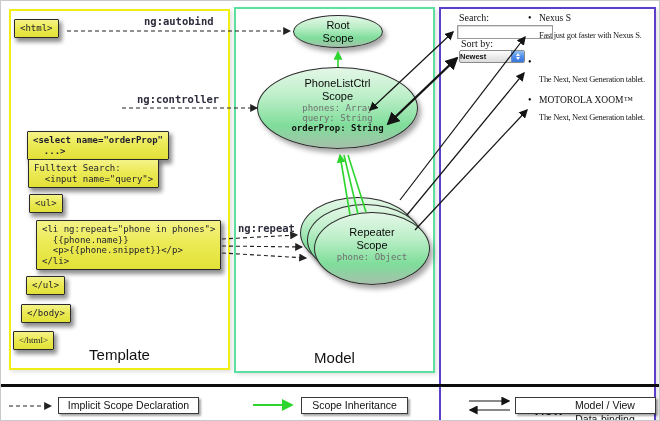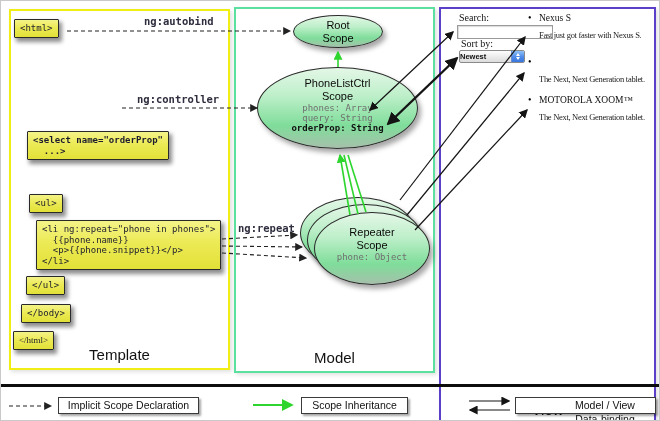--- a/index.html
+++ b/index.html
@@ -148,20 +148,22 @@
 
     <line class="ln-dash" x1="8" y1="405" x2="50" y2="405" marker-end="url(#mk-dash)"></line>
     <line class="ln-green-thick" x1="252" y1="404" x2="291" y2="404" marker-end="url(#mk-green-big)"></line>
     <line class="ln-black" x1="468" y1="400" x2="508" y2="400" marker-end="url(#mk-black)"></line>
     <line class="ln-black" x1="509" y1="409" x2="469" y2="409" marker-end="url(#mk-black)"></line>
   </svg>
 
   <div class="code-box" style="left:13px;top:18px;">&lt;html&gt;</div>
   <div class="code-box bold" style="left:26px;top:130px;">&lt;select name="orderProp"
   ...&gt;</div>
+  <div class="code-box" style="left:27px;top:158px;">Fulltext Search:
+  &lt;input name="query"&gt;</div>
   <div class="code-box" style="left:28px;top:193px;">&lt;ul&gt;</div>
   <div class="code-box" style="left:35px;top:219px;">&lt;li ng:repeat="phone in phones"&gt;
   {{phone.name}}
   &lt;p&gt;{{phone.snippet}}&lt;/p&gt;
 &lt;/li&gt;</div>
   <div class="code-box" style="left:25px;top:275px;">&lt;/ul&gt;</div>
   <div class="code-box" style="left:20px;top:303px;">&lt;/body&gt;</div>
   <div class="code-box" style="left:12px;top:330px;font-family:Liberation Serif, serif;">&lt;/html&gt;</div>
 
   <div class="ng-label" style="left:143px;top:14px;">ng:autobind</div>

